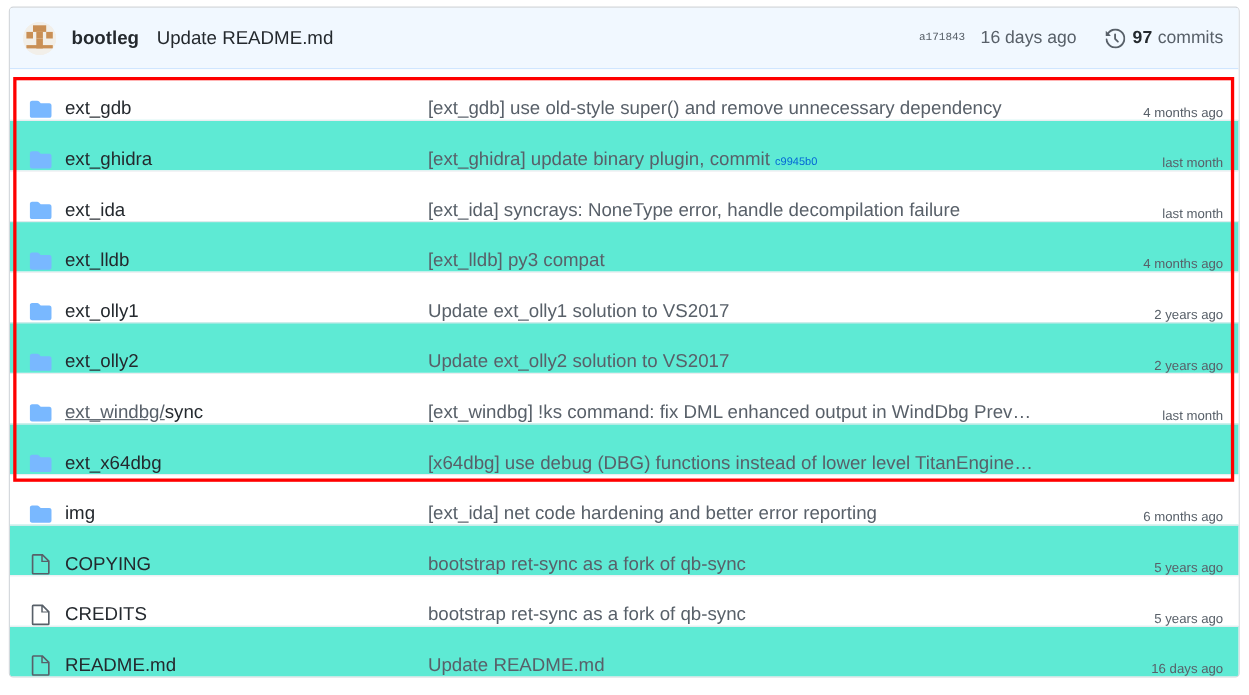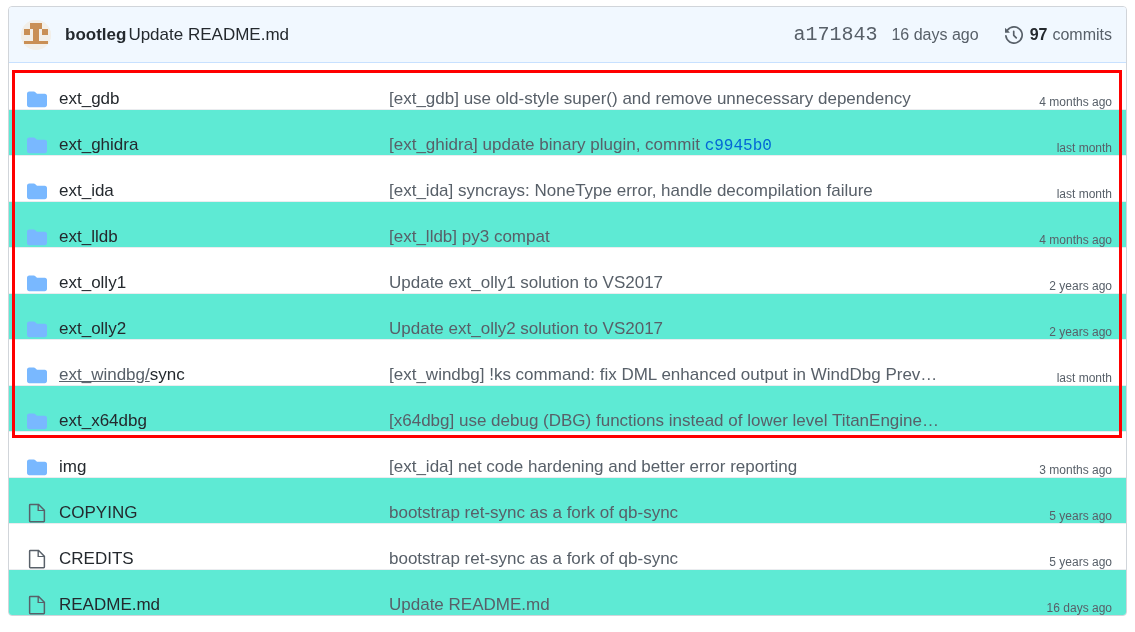--- a/index.html
+++ b/index.html
@@ -53,35 +53,35 @@
     background: #f2efe9;
     position: relative;
     overflow: hidden;
   }
   .avatar svg { display: block; }
 
   .commit-author {
     font-weight: bold;
     color: #24292e;
     font-size: 17px;
-    margin-right: 2px;
+    margin-right: 16px;
     white-space: nowrap;
   }
   .commit-message {
     color: #24292e;
     font-size: 17px;
     white-space: nowrap;
     overflow: hidden;
     text-overflow: ellipsis;
   }
   .header-spacer { flex: 1 1 auto; }
 
   .commit-sha {
     font-family: "Liberation Mono", monospace;
-    font-size: 20px;
+    font-size: 10px;
     color: #586069;
     margin-right: 14px;
     white-space: nowrap;
   }
   .commit-date {
     font-size: 16px;
     color: #586069;
     margin-right: 26px;
     white-space: nowrap;
   }
@@ -142,22 +142,22 @@
     flex: 1 1 auto;
     font-size: 17px;
     color: #586069;
     white-space: nowrap;
     overflow: hidden;
     text-overflow: ellipsis;
     padding-right: 16px;
     box-sizing: border-box;
   }
   .cell-msg .sha-inline {
-    font-family: Liberation Mono, monospace;
-    font-size: 16px;
+    font-family: Liberation Sans, sans-serif;
+    font-size: 10px;
     color: #0366d6;
   }
   .cell-age {
     width: 170px;
     flex: 0 0 auto;
     text-align: right;
     font-size: 12px;
     color: #586069;
     white-space: nowrap;
     padding-right: 14px;
@@ -302,21 +302,21 @@
           <div class="cell-msg"><span>[x64dbg] use debug (DBG) functions instead of lower level TitanEngine…</span></div>
         </div>
         <div class="row">
           <div class="cell-icon">
             <svg class="folder-icon" viewBox="0 0 16 16">
               <path fill="#79b8ff" d="M1.75 2h3.69c.47 0 .92.19 1.25.52L8 3.83h6.25c.97 0 1.75.78 1.75 1.75v7.17c0 .97-.78 1.75-1.75 1.75H1.75C.78 14.5 0 13.72 0 12.75V3.75C0 2.78.78 2 1.75 2z"></path>
             </svg>
           </div>
           <div class="cell-name"><span>img</span></div>
           <div class="cell-msg"><span>[ext_ida] net code hardening and better error reporting</span></div>
-          <div class="cell-age">3 months ago</div>
+          <div class="cell-age">6 months ago</div>
         </div>
         <div class="row alt">
           <div class="cell-icon">
             <svg class="file-icon" viewBox="0 0 14 16">
               <path fill="#586069" d="M8.5 0.5H1.6a1.1 1.1 0 00-1.1 1.1v12.8a1.1 1.1 0 001.1 1.1h10.8a1.1 1.1 0 001.1-1.1V5.5L8.5 0.5zm0 1.7l3.3 3.3H8.5V2.2zM1.7 14.3V1.7h5.7v4.6h4.9v8H1.7z"></path>
             </svg>
           </div>
           <div class="cell-name"><span>COPYING</span></div>
           <div class="cell-msg"><span>bootstrap ret-sync as a fork of qb-sync</span></div>
           <div class="cell-age">5 years ago</div>

